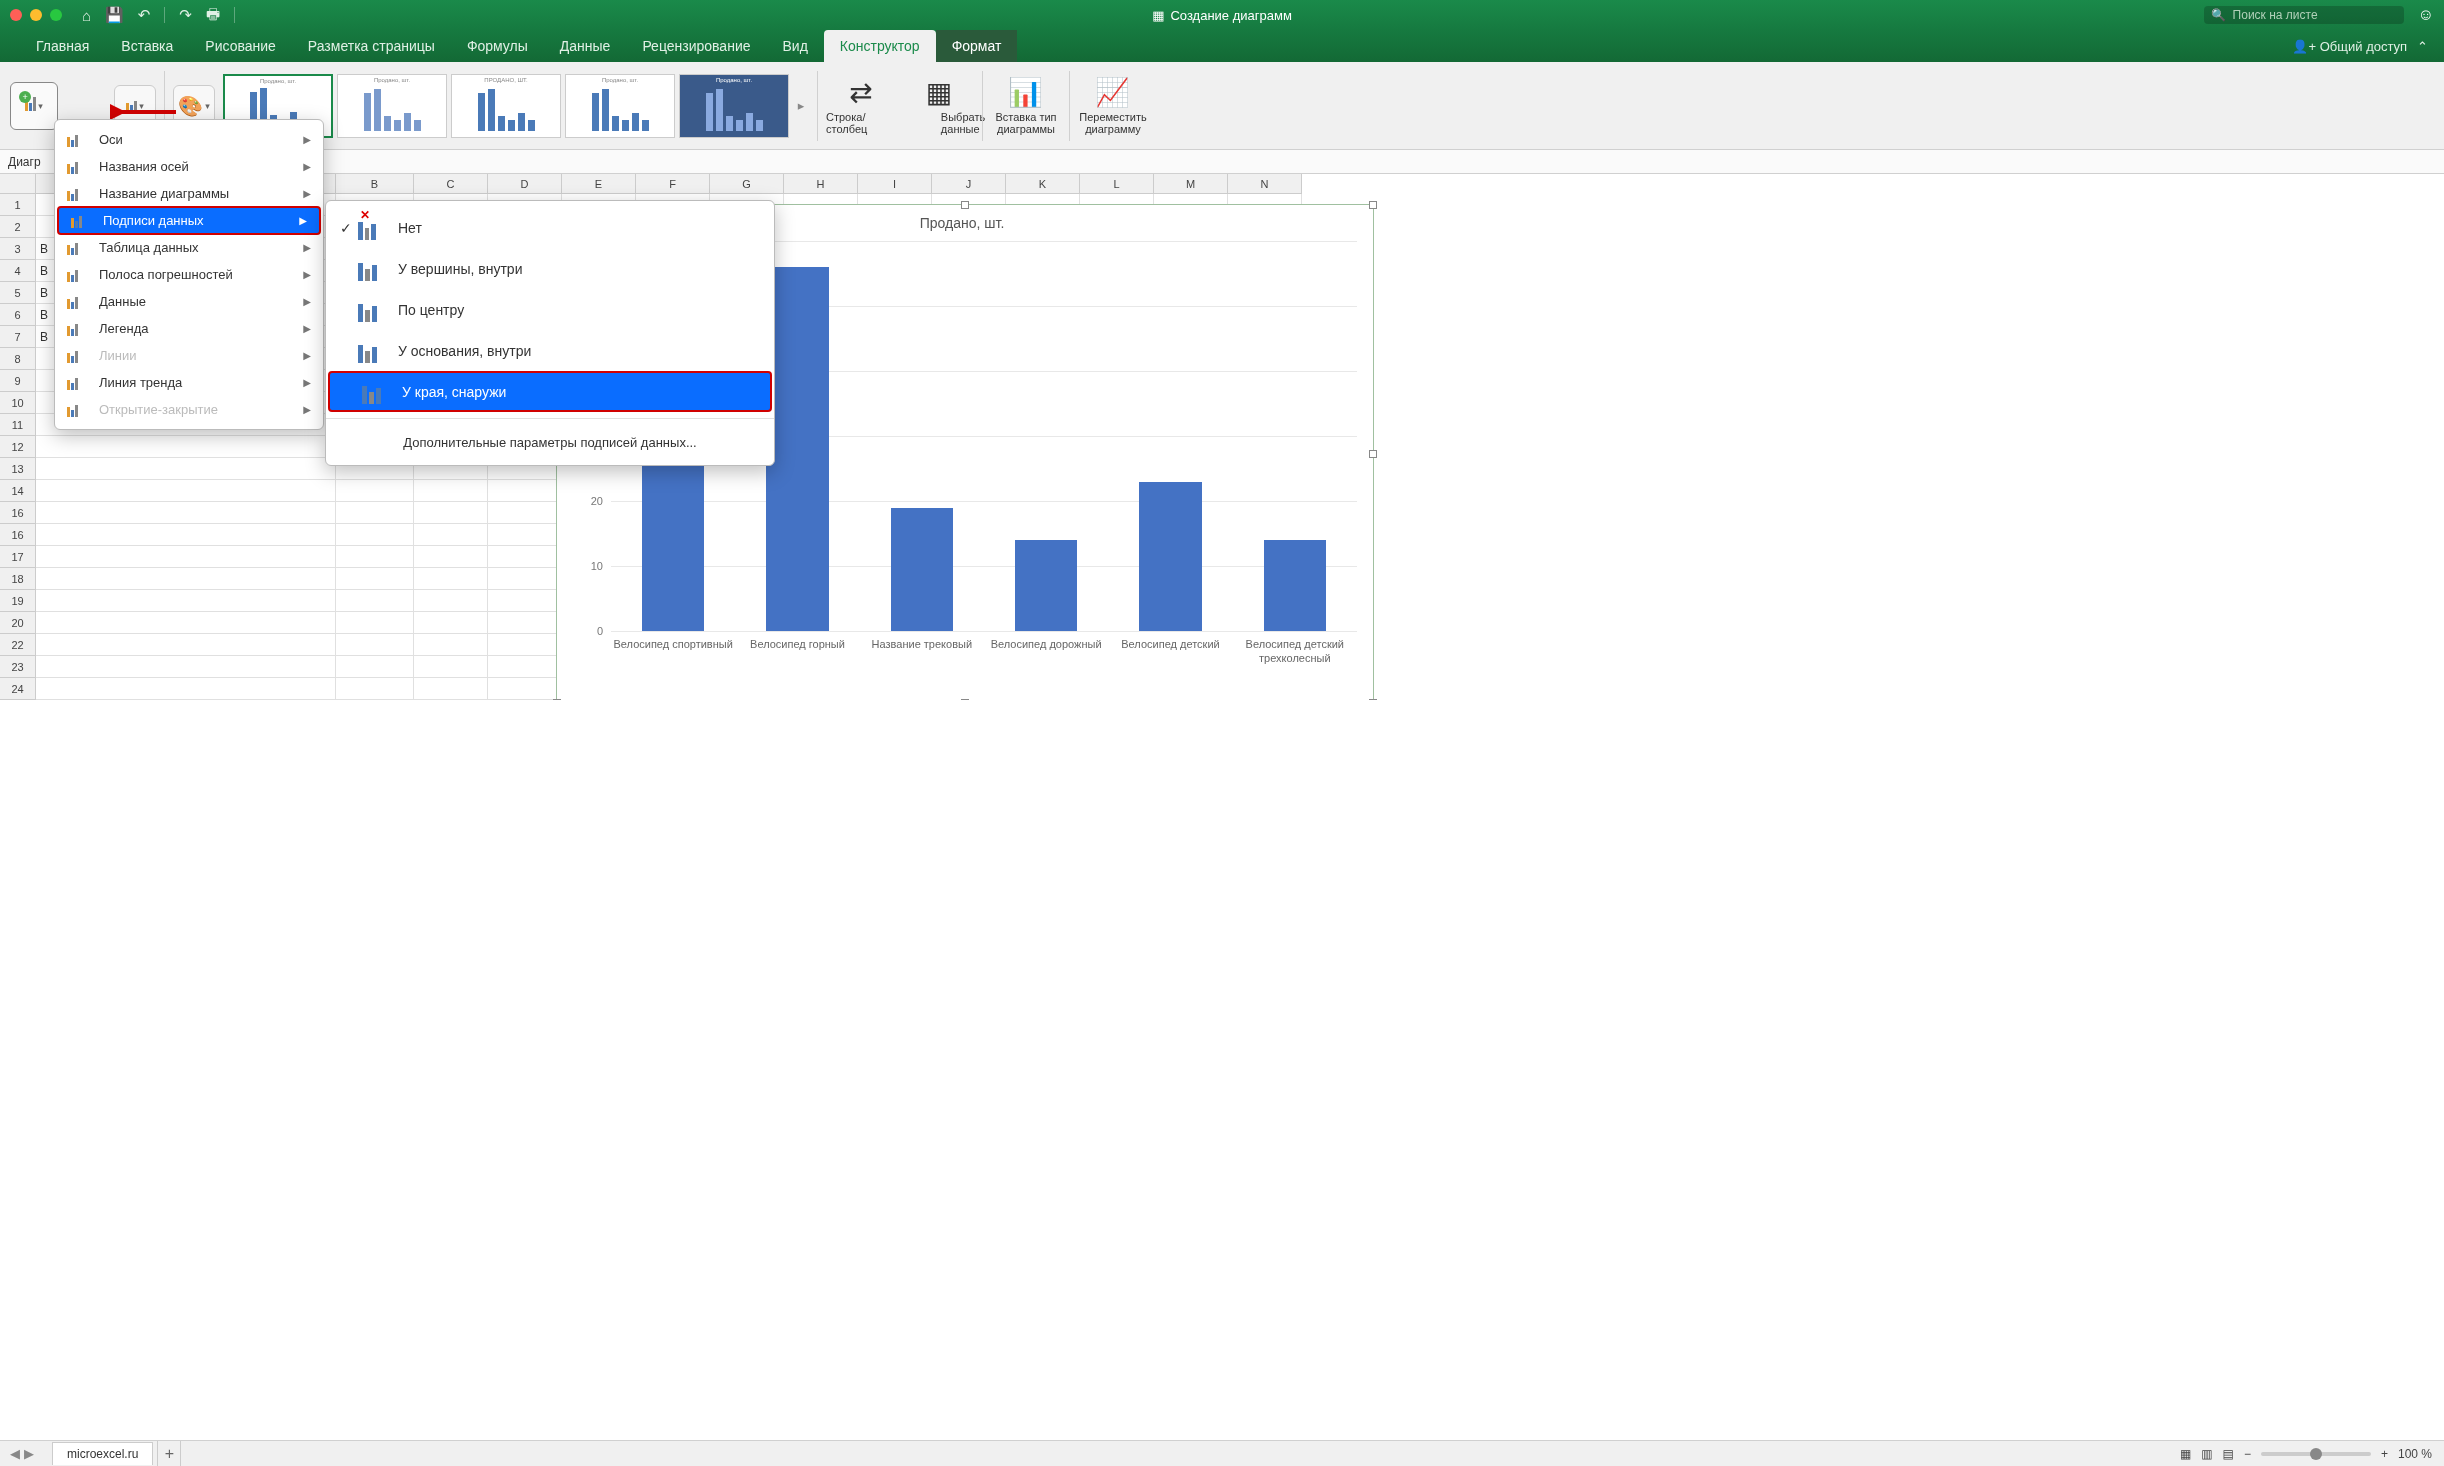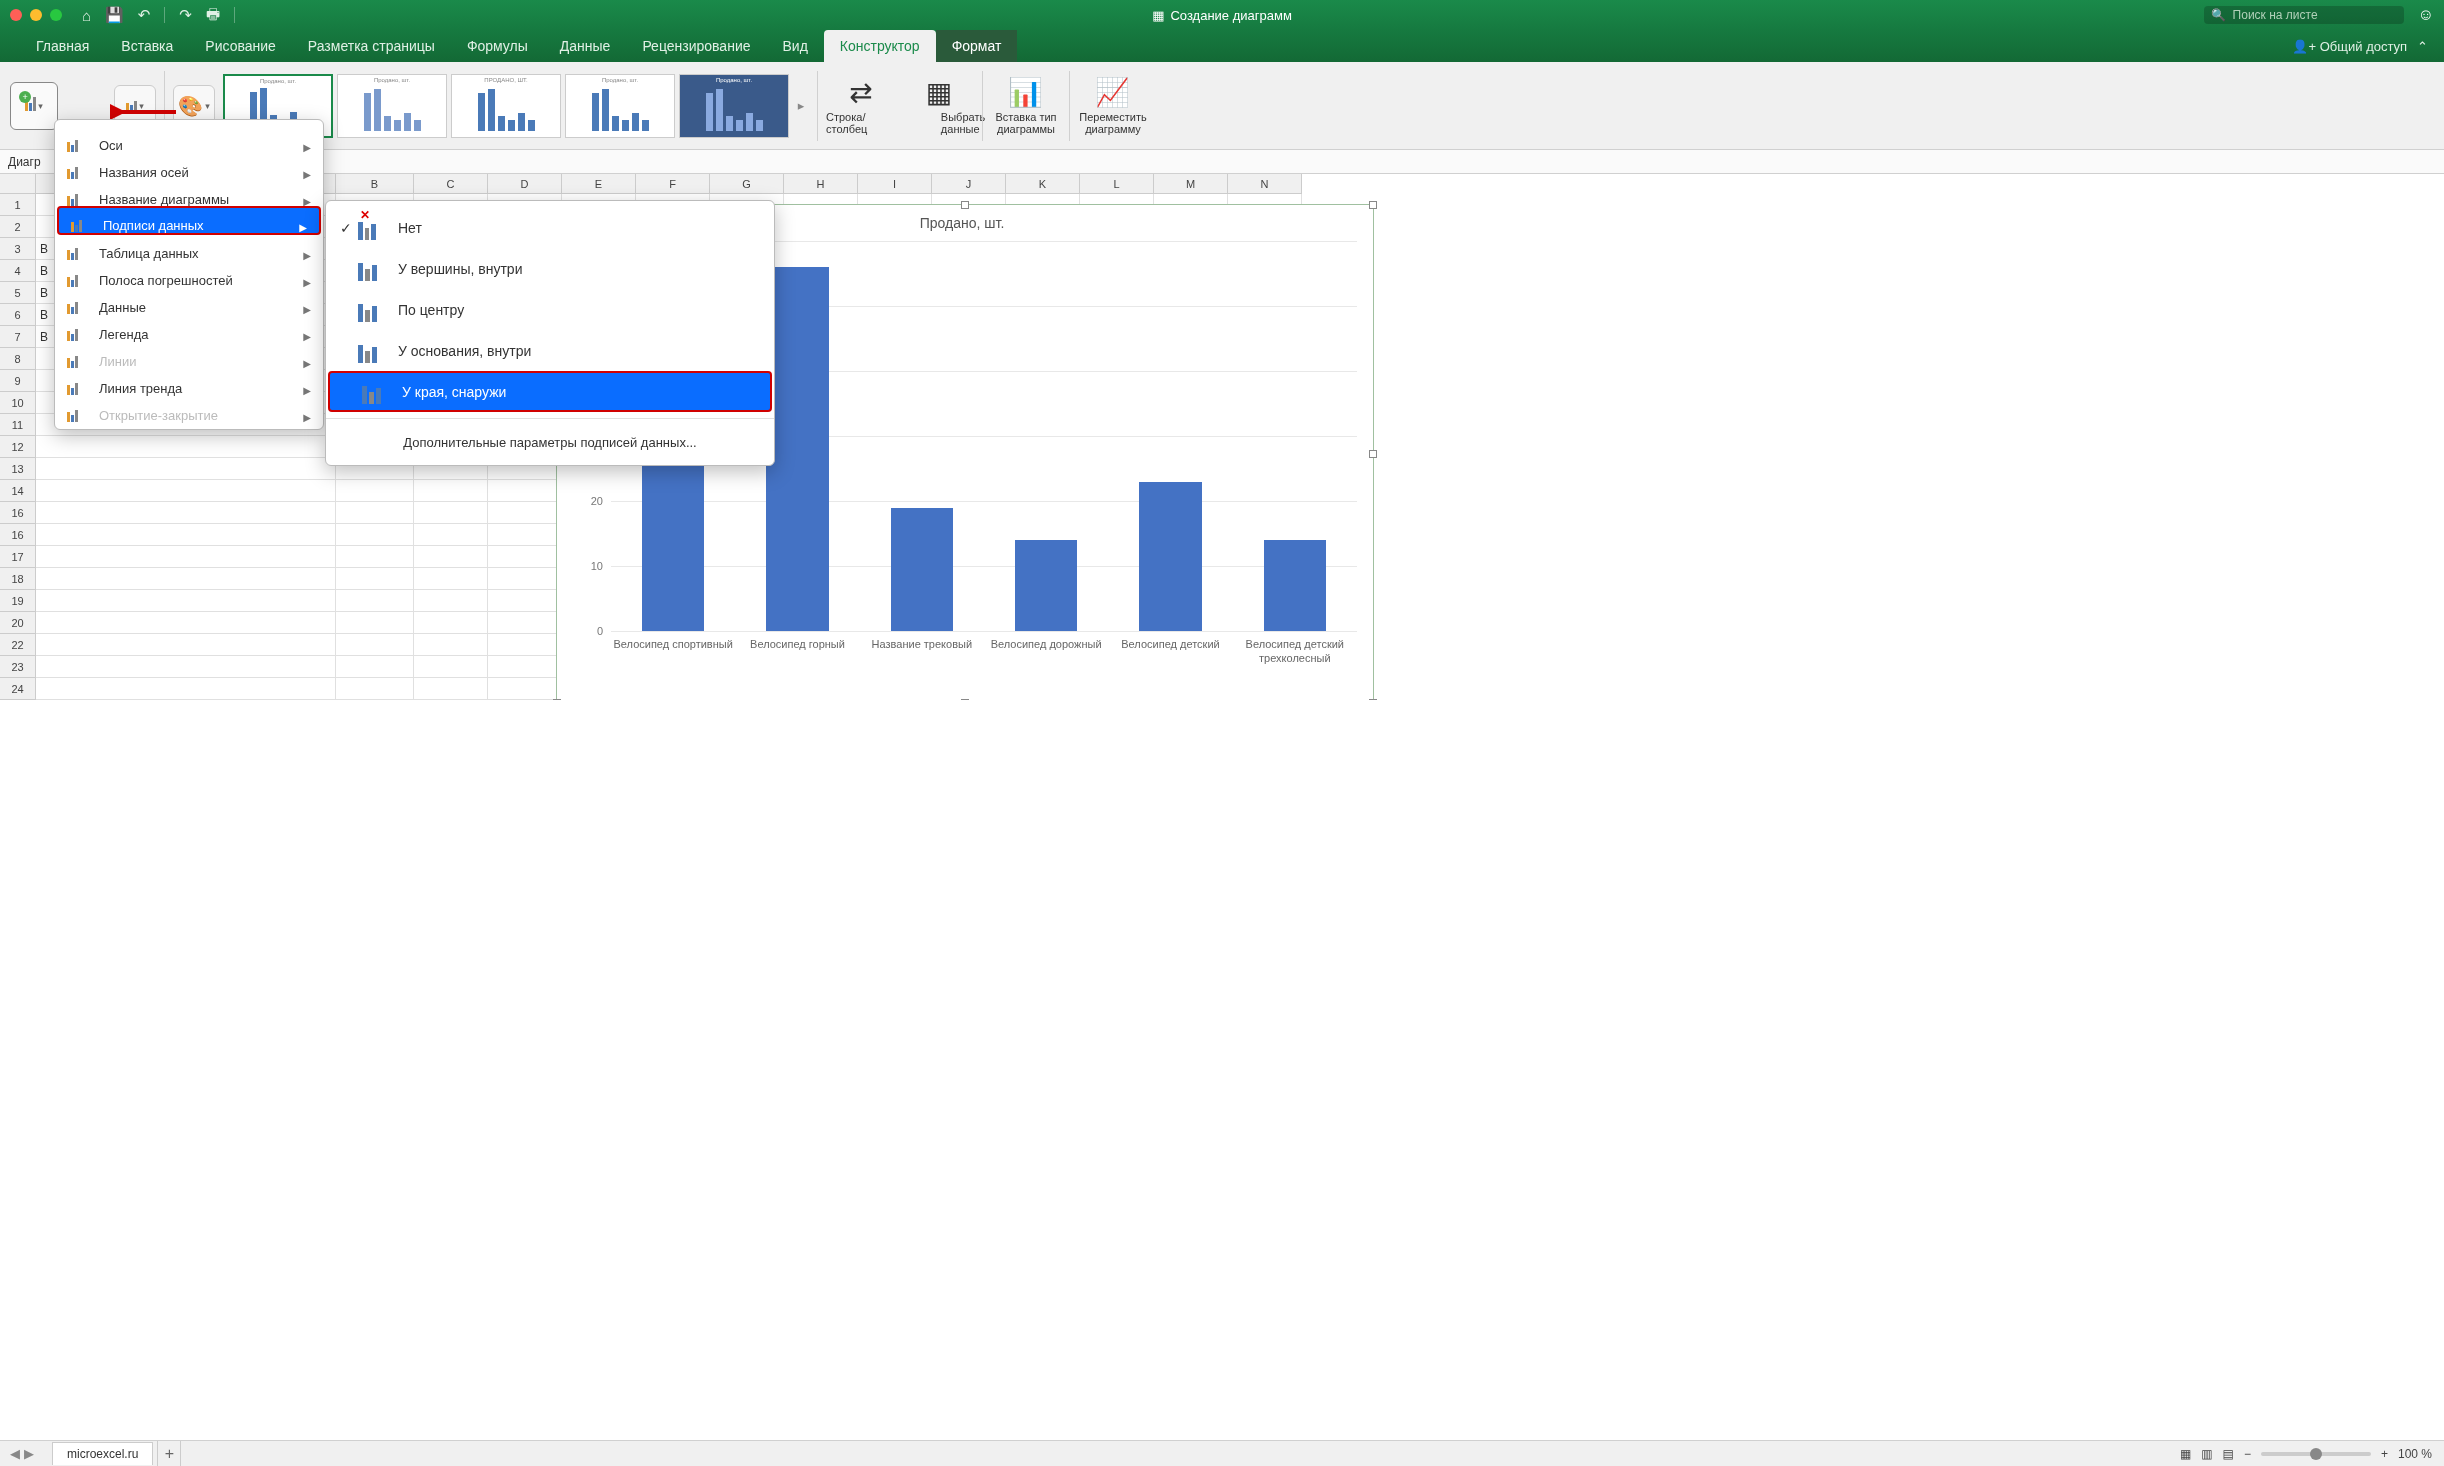--- a/index.html
+++ b/index.html
@@ -55,21 +55,21 @@
 .corner-cell { width: 36px; border-right: 1px solid #ccc; border-bottom: 1px solid #ccc; background: #f0f0f0; }
 .col-header { border-right: 1px solid #ccc; border-bottom: 1px solid #ccc; background: #f0f0f0; text-align: center; font-size: 11px; line-height: 20px; color: #444; }
 .grid-body { position: relative; }
 .grid-row { display: flex; height: 22px; }
 .row-header { width: 36px; background: #f0f0f0; border-right: 1px solid #ccc; border-bottom: 1px solid #ccc; text-align: center; font-size: 11px; line-height: 22px; color: #444; }
 .cell { border-right: 1px solid #e0e0e0; border-bottom: 1px solid #e0e0e0; font-size: 12px; line-height: 22px; padding: 0 4px; overflow: hidden; white-space: nowrap; }
 .cell.peek { color: #333; }
 
 
 .dropdown1 { position: absolute; left: 54px; top: 119px; width: 270px; background: #fff; border: 1px solid #bbb; border-radius: 6px; box-shadow: 0 6px 20px rgba(0,0,0,0.25); z-index: 100; padding: 6px 0; }
-.dd-item { height: 27px; display: flex; align-items: flex-end; padding: 0 12px; font-size: 13px; cursor: pointer; color: #333; position: relative; }
+.dd-item { height: 27px; display: flex; align-items: center; padding: 0 12px; font-size: 13px; cursor: pointer; color: #333; position: relative; }
 .dd-item .mi-icon { width: 22px; height: 16px; margin-right: 10px; display: inline-flex; align-items: center; }
 .dd-item .arrow-r { margin-left: auto; font-size: 10px; color: #777; }
 .dd-item.highlighted { background: #0a6dff; color: #fff; border: 2px solid #d00000; border-radius: 4px; margin: -1px 2px; height: 29px; }
 .dd-item.highlighted .arrow-r { color: #fff; }
 .dd-item.disabled { color: #bbb; }
 
 .dropdown2 { position: absolute; left: 325px; top: 200px; width: 450px; background: #fff; border: 1px solid #bbb; border-radius: 6px; box-shadow: 0 6px 20px rgba(0,0,0,0.25); z-index: 101; padding: 6px 0; }
 .dd2-item { height: 41px; display: flex; align-items: center; padding: 0 14px; font-size: 14px; cursor: pointer; color: #333; }
 .dd2-item .check { width: 18px; font-size: 14px; }
 .dd2-item .mi-icon2 { width: 30px; height: 24px; margin-right: 10px; display: inline-flex; align-items: flex-end; gap: 2px; }

